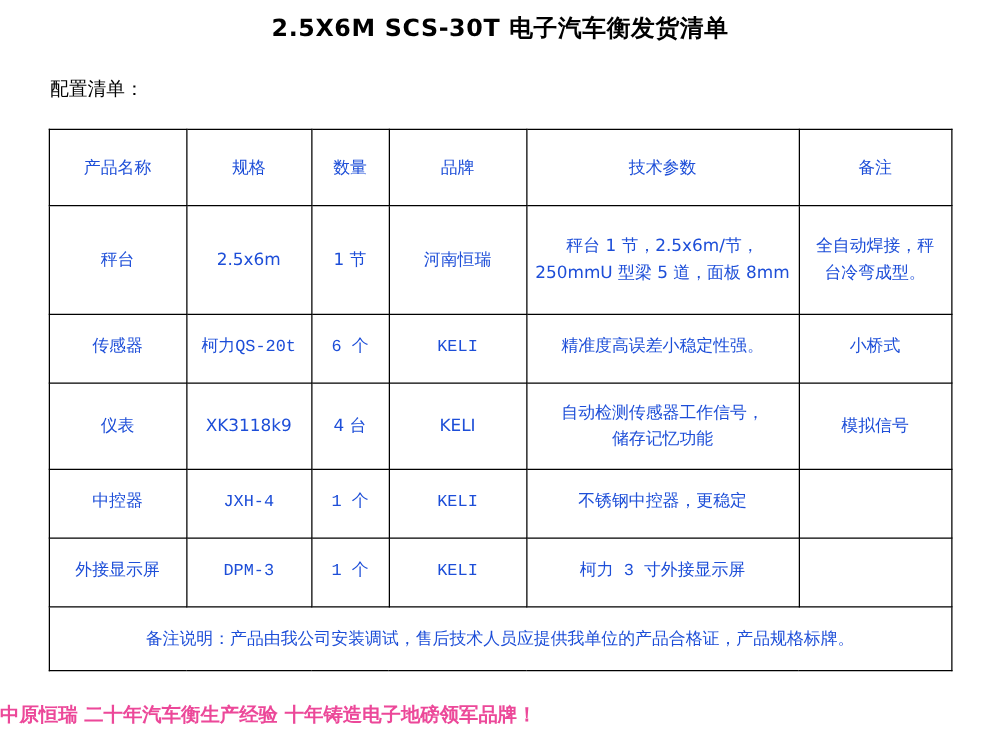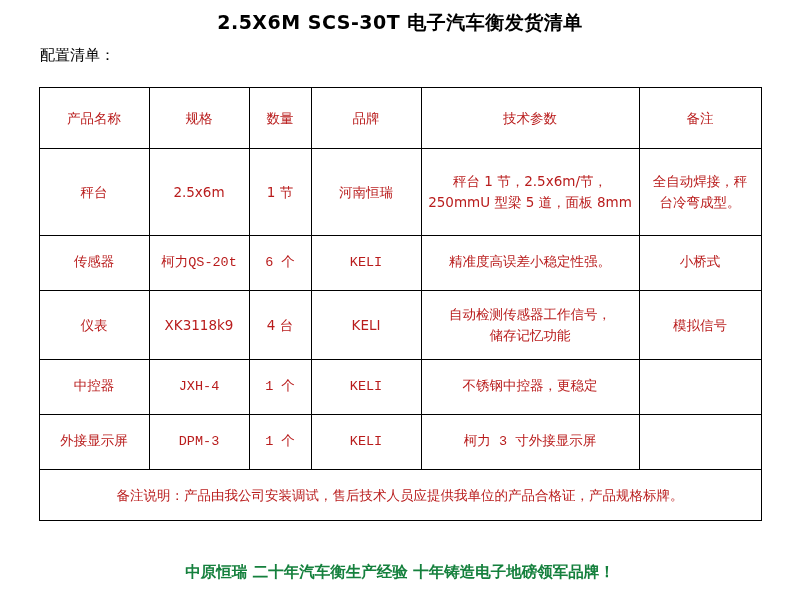--- a/index.html
+++ b/index.html
@@ -24,38 +24,38 @@
   .doc-title {
     text-align: center;
     font-size: 19px;
     font-weight: bold;
     letter-spacing: 0.5px;
     margin-top: 10px;
     color: #000;
   }
   .subtitle {
     font-size: 15px;
-    margin-top: 10px;
+    margin-top: 26px;
     margin-left: 40px;
     color: #000;
   }
   table.spec {
     border-collapse: collapse;
     margin: 22px auto 0 auto;
     width: 722px;
     table-layout: fixed;
   }
   table.spec td {
     border: 1px solid #000;
     text-align: center;
     vertical-align: middle;
     font-size: 13.5px;
     padding: 6px 4px;
     line-height: 1.55;
-    color: #b91c1c;
+    color: #1d4ed8;
   }
   .head-row td {
     height: 48px;
     font-size: 14px;
   }
   .col1 { width: 110px; }
   .col2 { width: 100px; }
   .col3 { width: 62px; }
   .col4 { width: 110px; }
   .col5 { width: 218px; }
@@ -65,22 +65,21 @@
   .row-med td  { height: 42px; font-family: Liberation Mono, monospace; }
   .row-mid td  { height: 56px; }
 
   .note-row td {
     text-align: left;
     padding-left: 10px;
     font-size: 14px;
     height: 38px;
   }
   .footer {
-    text-align: center;
-    color: #15803d;
+    color: #ec4899;
     font-weight: bold;
     font-size: 15.5px;
     position: absolute;
     left: 0;
     right: 0;
     top: 552px;
   }
   .mline { display: block; }
 </style>
 </head>

